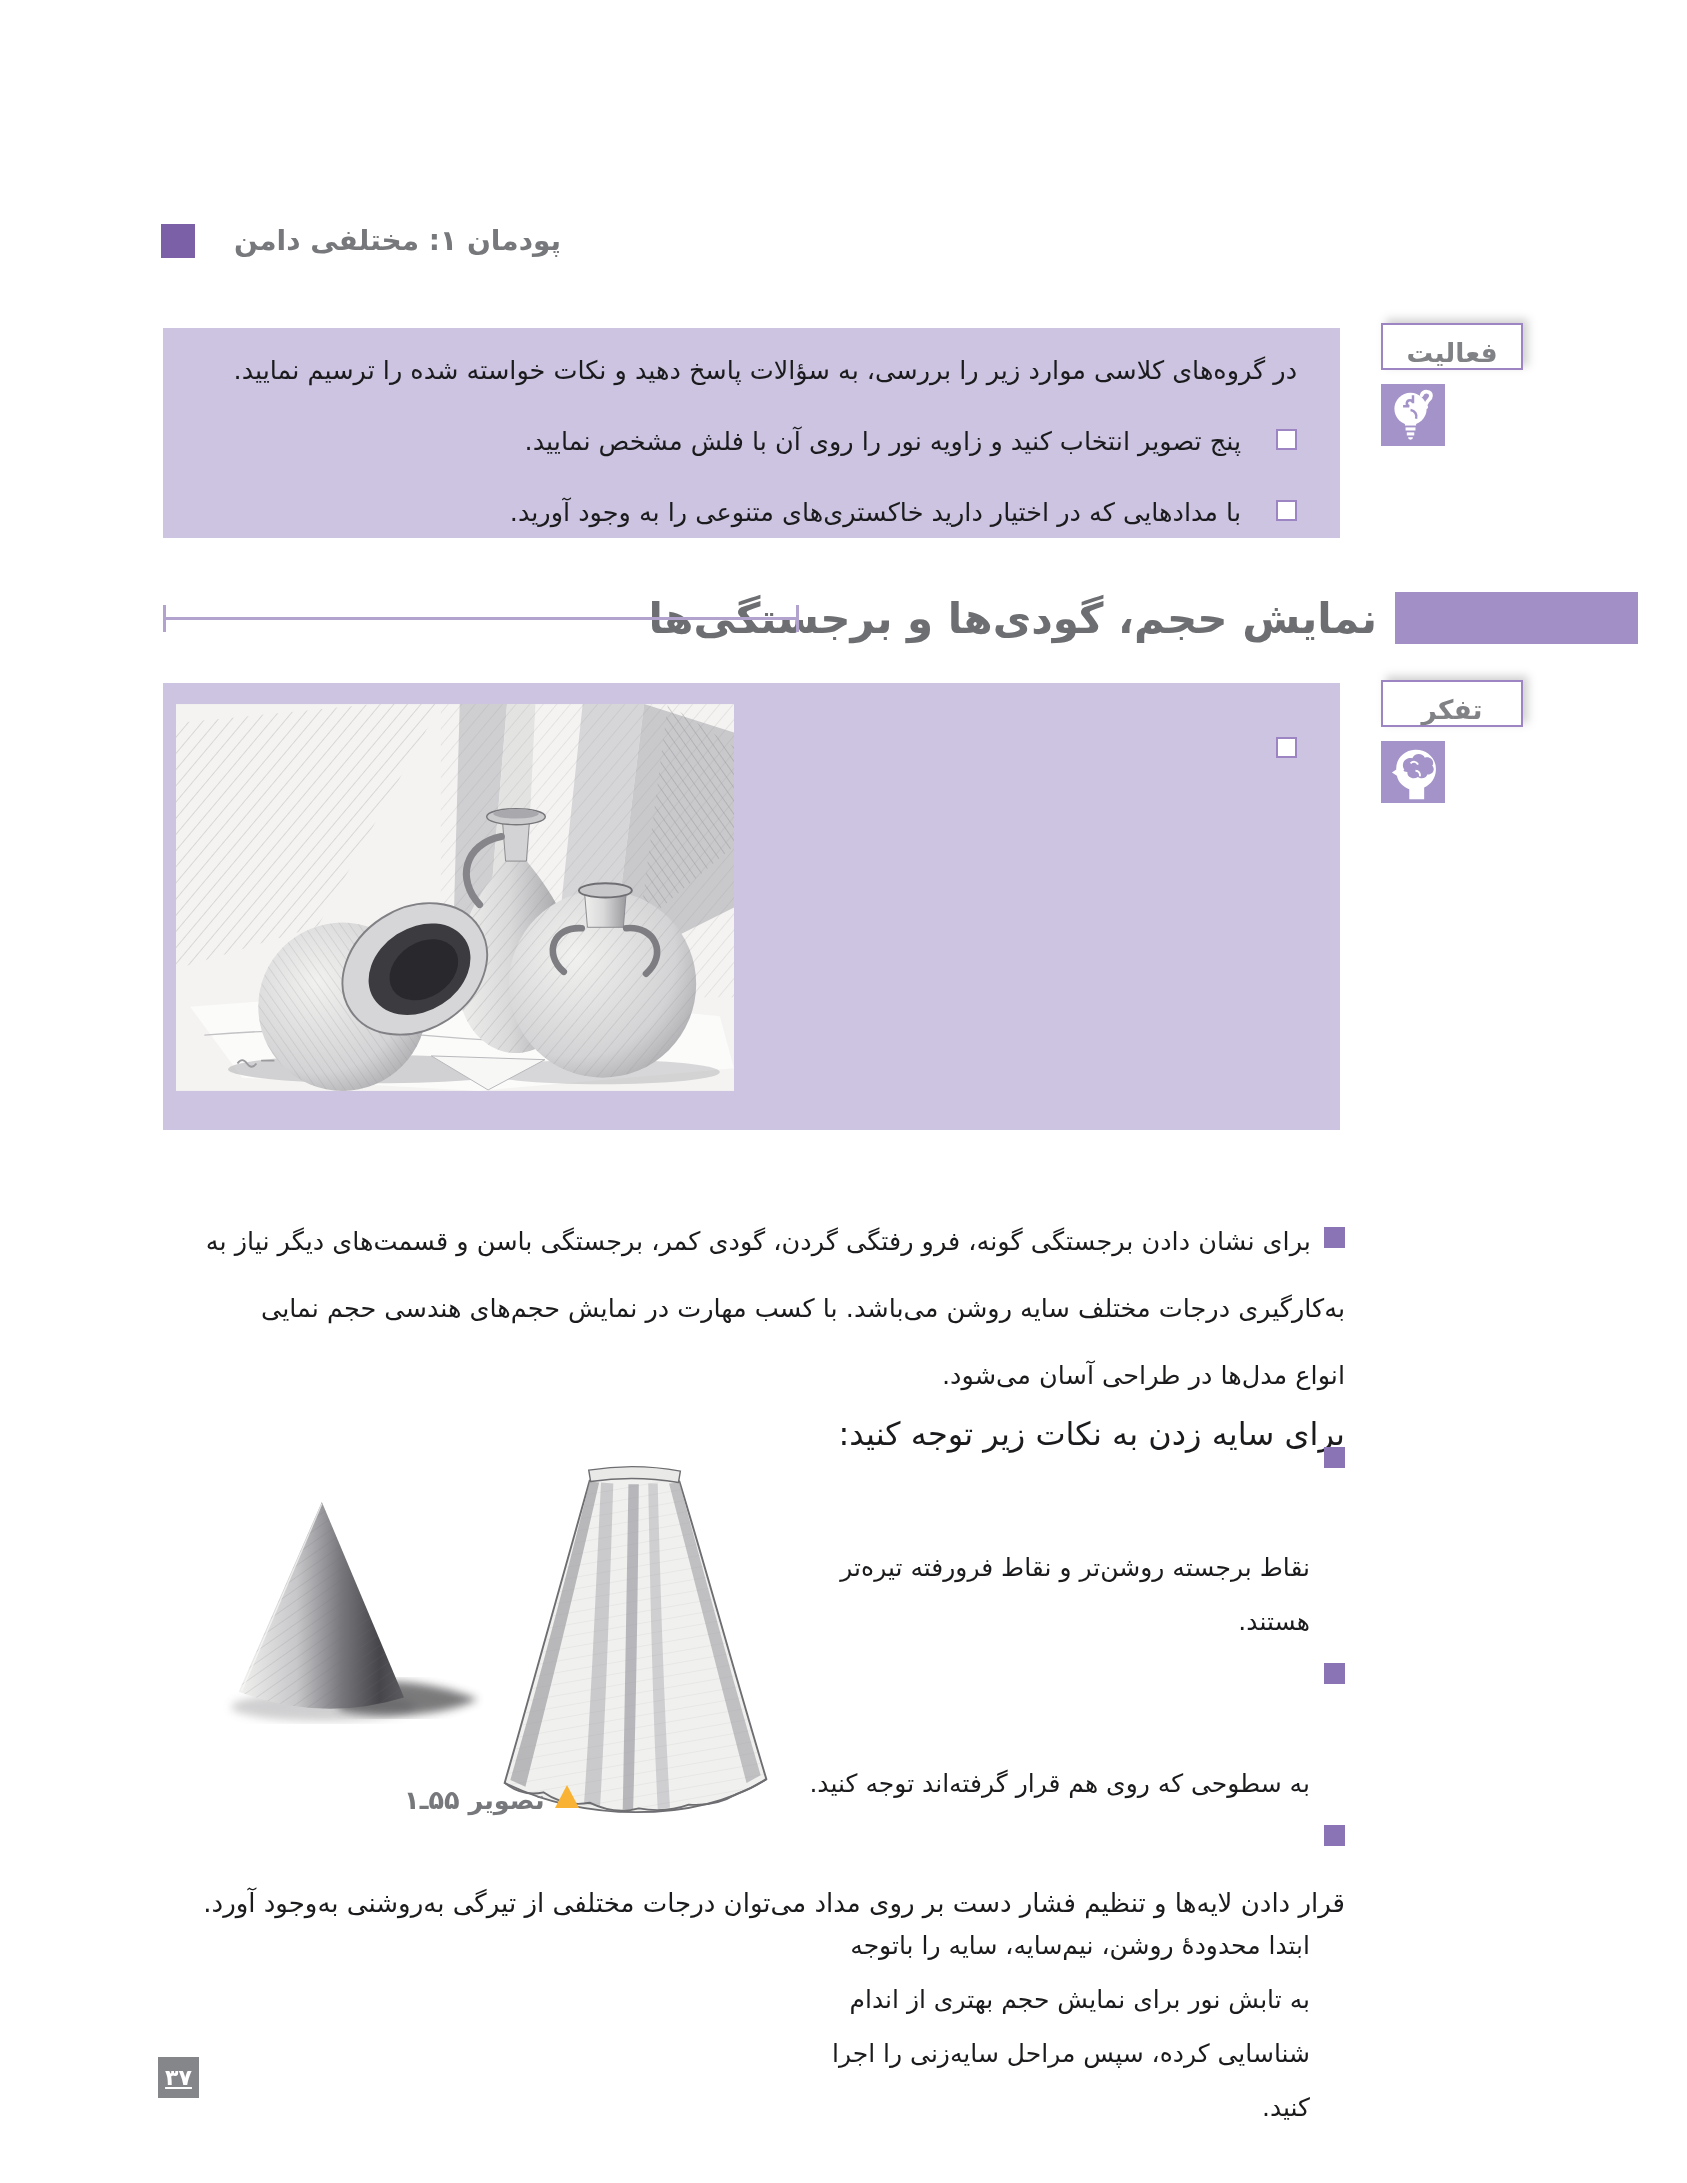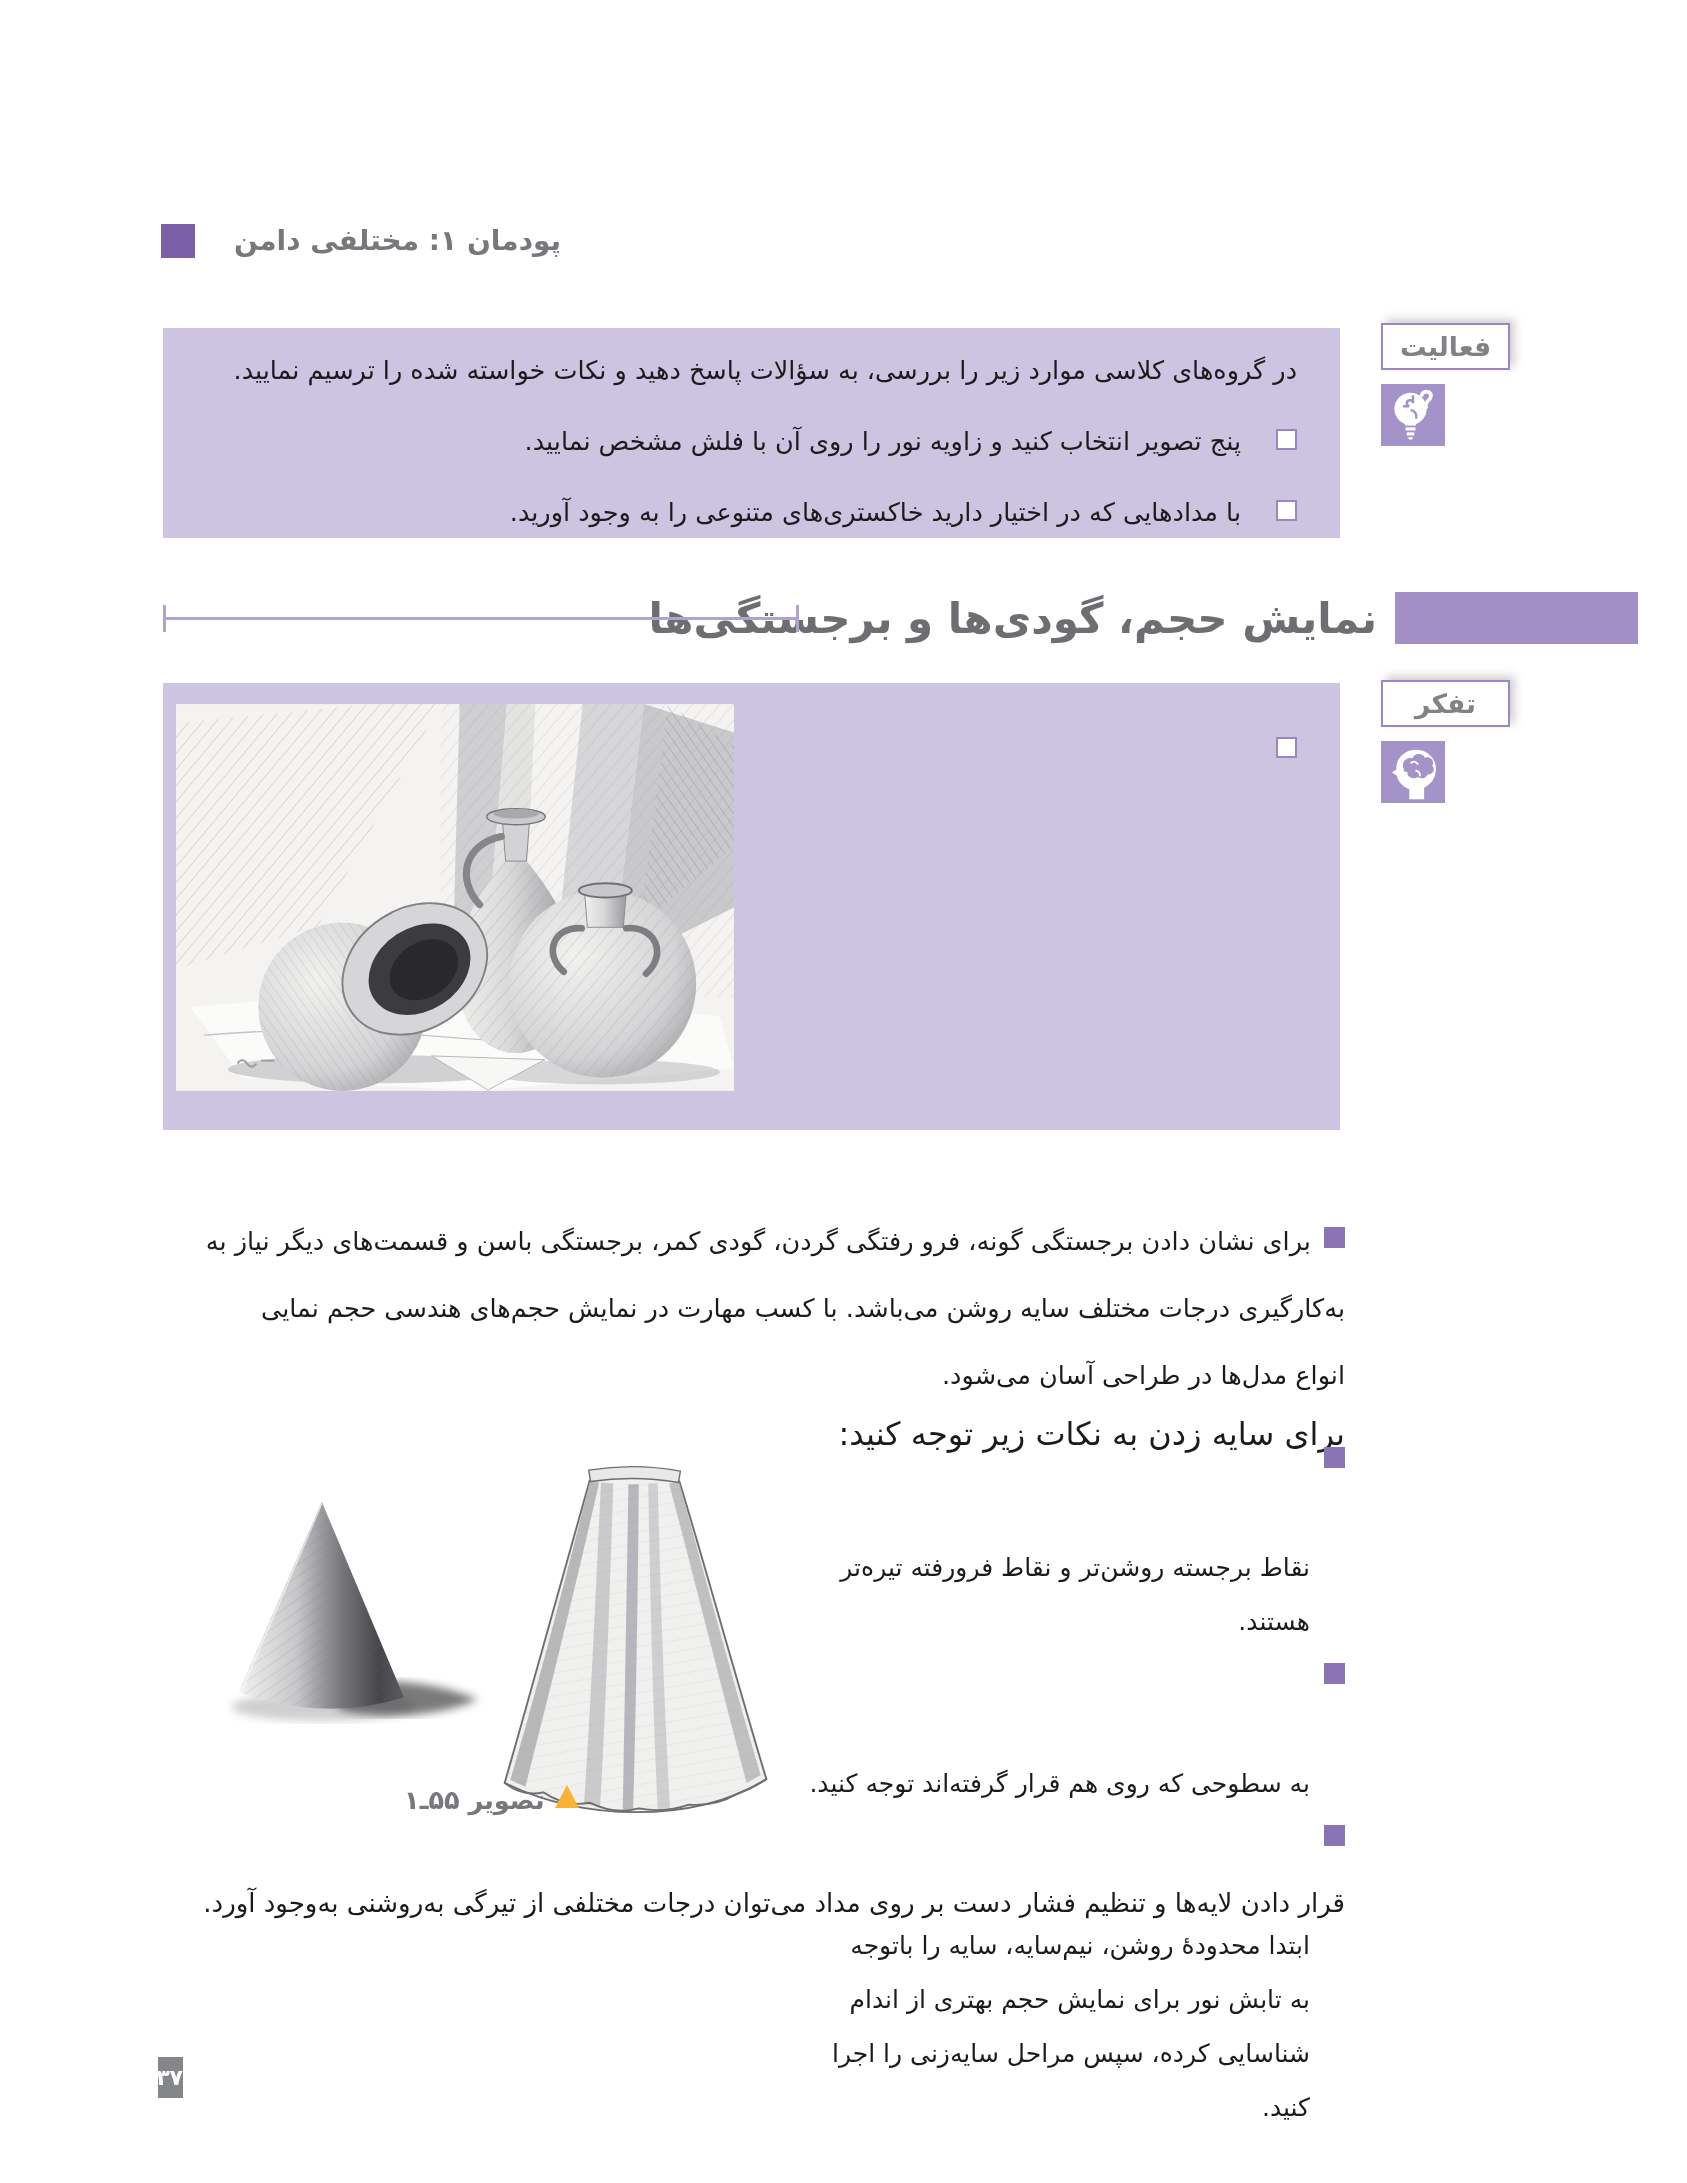--- a/index.html
+++ b/index.html
@@ -18,22 +18,22 @@
   .hdr-square{left:161px;top:224px;width:34px;height:34px;background:var(--purple_dark);}
   .hdr-title{left:234px;top:222px;height:38px;line-height:38px;font-size:28px;font-weight:bold;
              color:var(--text_gray);direction:rtl;white-space:nowrap;}
 
   
   .lavbox{background:var(--lavender);}
   .activity-box{left:163px;top:328px;width:1177px;height:210px;}
   .think-box{left:163px;top:683px;width:1177px;height:447px;}
 
   
-  .marglabel{width:129px;height:47px;background:#fff;border:2.8px solid var(--purple_border);
-             display:flex;align-items:center;justify-content:center;font-size:26.5px;font-weight:bold;
+  .marglabel{width:142px;height:47px;background:#fff;border:2.8px solid var(--purple_border);
+             display:flex;align-items:flex-end;justify-content:center;font-size:26.5px;font-weight:bold;
              color:#808285;box-shadow:4.7px -3.8px 8.5px rgba(90,90,95,.28);}
   .lbl-activity{left:1381px;top:323px;}
   .lbl-think{left:1381px;top:680px;}
   .margicon{width:64px;height:62px;background:var(--purple_soft);display:flex;align-items:center;justify-content:center;}
   .icon-activity{left:1381px;top:384px;}
   .icon-think{left:1381px;top:741px;}
 
   
   .activity-content{left:163px;top:353px;width:1177px;padding:0 43px 0 28px;direction:rtl;
                     font-size:25.5px;color:var(--text_dark);}
@@ -77,22 +77,22 @@
   .cone-fig{left:198px;top:1484px;width:293px;height:255px;}
   .skirt-fig{left:477px;top:1456px;width:317px;height:359px;}
 
   
   .caption{left:378px;top:1785px;width:227px;direction:rtl;display:flex;justify-content:center;}
   .cap-tri{width:0;height:0;border-left:12.3px solid transparent;border-right:12.3px solid transparent;
            border-bottom:23px solid var(--yellow);margin-left:10.4px;}
   .cap-text{font-size:25.5px;font-weight:bold;color:var(--text_gray);white-space:nowrap;}
 
   
-  .pagenum{left:158px;top:2057px;width:25px;height:41px;background:var(--pagebox);color:#fff;
-           display:flex;align-items:center;justify-content:flex-start;font-size:22px;font-weight:bold;}
+  .pagenum{left:158px;top:2057px;width:41px;height:41px;background:var(--pagebox);color:#fff;
+           display:flex;align-items:center;justify-content:center;font-size:22px;font-weight:bold;text-decoration:underline;}
 </style>
 </head>
 <body>
 
 <div class="page">
 
   <div class="abs hdr-square"></div>
   <div class="abs hdr-title">پودمان ۱: مختلفی دامن</div>
 
   <div class="abs lavbox activity-box"></div>

